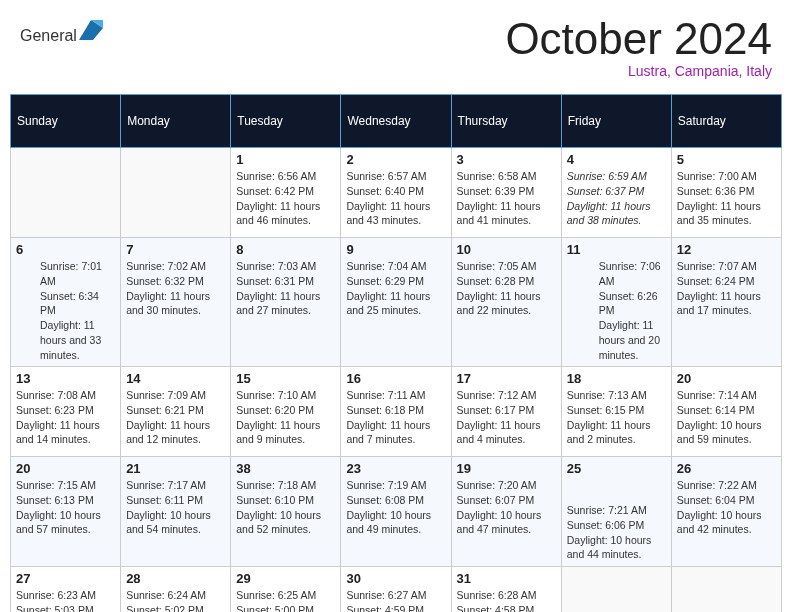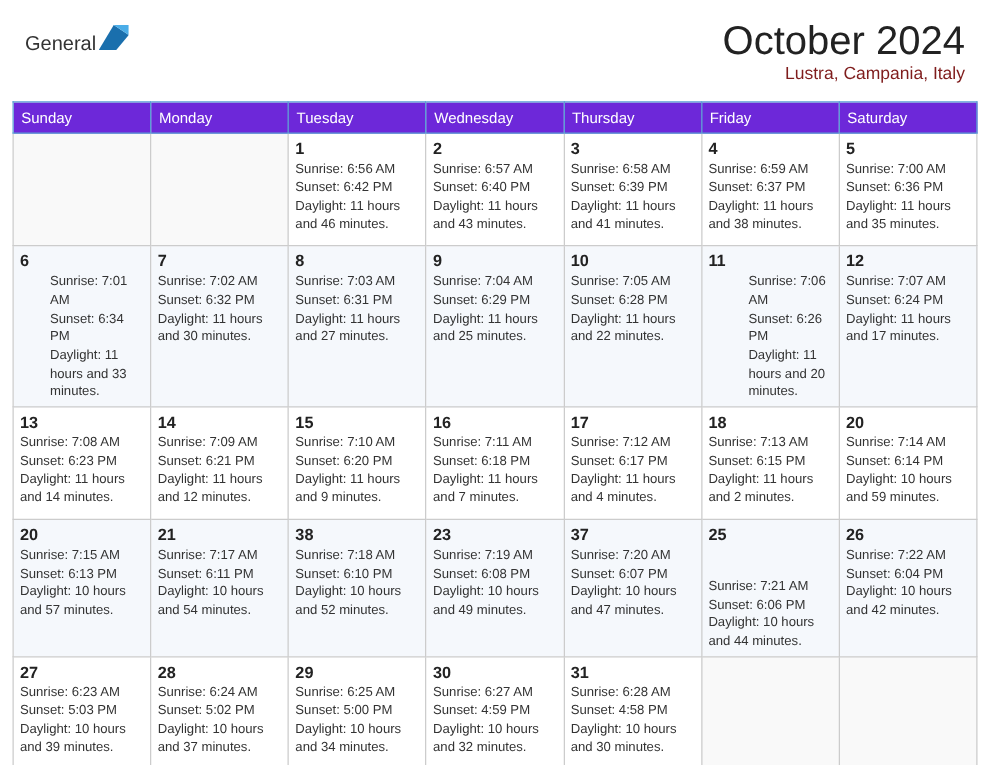--- a/index.html
+++ b/index.html
@@ -25,39 +25,39 @@
     .logo-blue { color: #1a6fad; }
     .logo-icon {
       width: 24px;
       height: 20px;
       margin-left: 2px;
     }
     .title-block {
       text-align: right;
     }
     .month-title {
-      font-size: 32px;
+      font-size: 44px;
       font-weight: 300;
       color: #222;
       line-height: 1.1;
     }
     .location {
       font-size: 14px;
-      color: #7f1d1d;
+      color: #a21caf;
     }
     .calendar {
       width: 100%;
       border-collapse: collapse;
       font-size: 11px;
     }
     .calendar th {
-      background-color: #6d28d9;
+      background-color: #0f172a;
       color: #fff;
       text-align: left;
-      padding: 5px 6px;
+      padding: 19px 6px;
       font-size: 12px;
       font-weight: normal;
       border: 1px solid #5a9fd4;
       margin-left: 38px;
     }
     .calendar td {
       border: 1px solid #ccc;
       vertical-align: top;
       padding: 4px 5px;
       width: 110px;
@@ -136,21 +136,21 @@
 Daylight: 11 hours and 43 minutes.</div>
         </td>
         <td>
           <span class="day-num">3</span>
           <div class="day-info" style="white-space: pre-line;">Sunrise: 6:58 AM
 Sunset: 6:39 PM
 Daylight: 11 hours and 41 minutes.</div>
         </td>
         <td>
           <span class="day-num">4</span>
-          <div class="day-info" style="white-space: pre-line;">Sunrise: 6:59 AM
+          <div class="day-info" style="white-space: pre-line; font-style: italic;">Sunrise: 6:59 AM
 Sunset: 6:37 PM
 Daylight: 11 hours and 38 minutes.</div>
         </td>
         <td>
           <span class="day-num">5</span>
           <div class="day-info" style="white-space: pre-line;">Sunrise: 7:00 AM
 Sunset: 6:36 PM
 Daylight: 11 hours and 35 minutes.</div>
         </td>
       </tr>
@@ -261,21 +261,21 @@
 Sunset: 6:10 PM
 Daylight: 10 hours and 52 minutes.</div>
         </td>
         <td>
           <span class="day-num">23</span>
           <div class="day-info" style="white-space: pre-line;">Sunrise: 7:19 AM
 Sunset: 6:08 PM
 Daylight: 10 hours and 49 minutes.</div>
         </td>
         <td>
-          <span class="day-num">37</span>
+          <span class="day-num">19</span>
           <div class="day-info" style="white-space: pre-line;">Sunrise: 7:20 AM
 Sunset: 6:07 PM
 Daylight: 10 hours and 47 minutes.</div>
         </td>
         <td>
           <span class="day-num">25</span>
           <div class="day-info" style="white-space: pre-line; margin-top: 27px;">Sunrise: 7:21 AM
 Sunset: 6:06 PM
 Daylight: 10 hours and 44 minutes.</div>
         </td>

